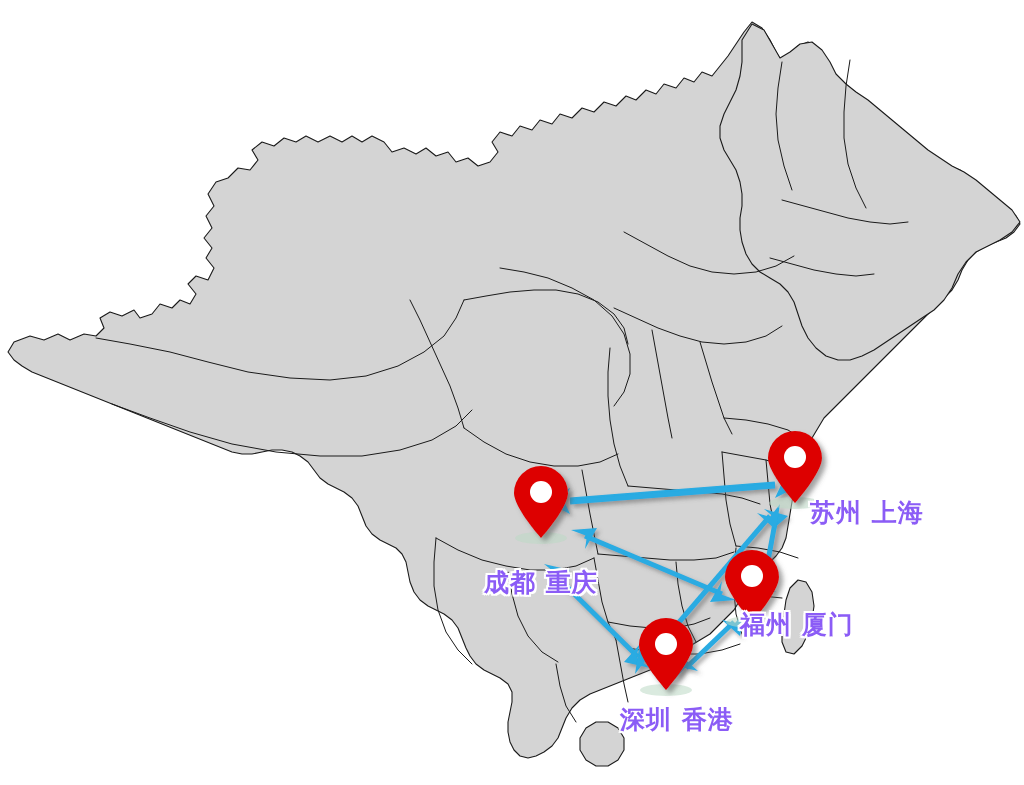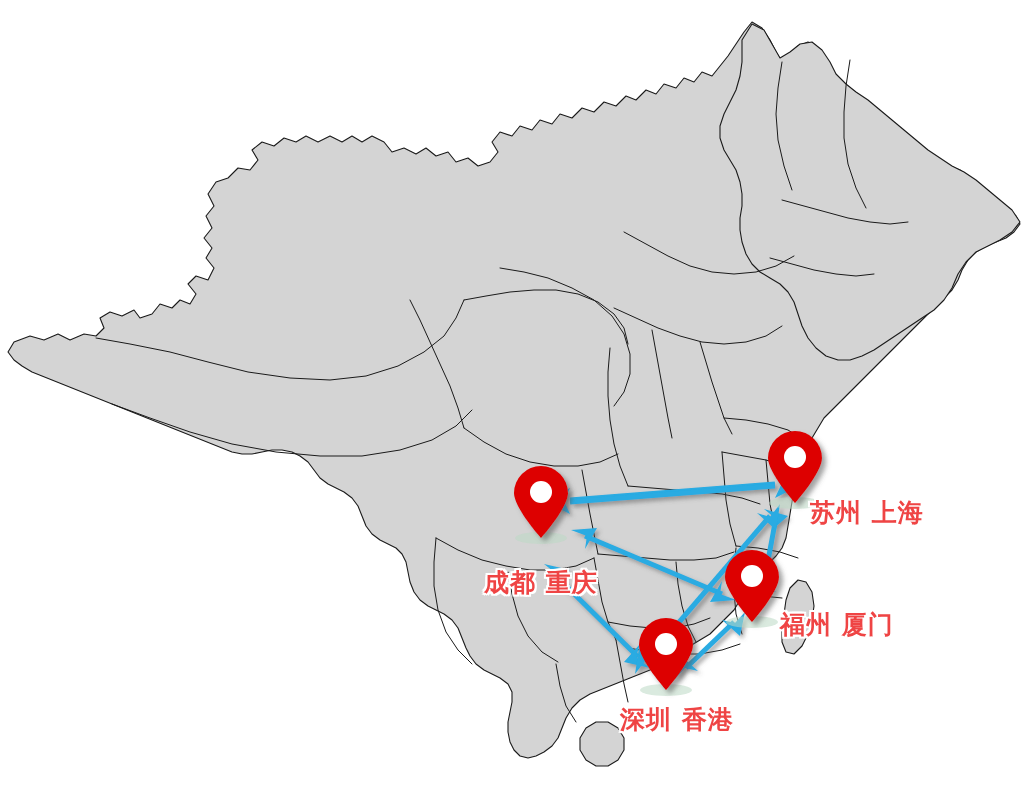--- a/index.html
+++ b/index.html
@@ -48,21 +48,21 @@
     stroke: #29abe2;
     stroke-width: 5;
     fill: none;
     stroke-linecap: butt;
   }
   .route-head {
     fill: #29abe2;
   }
   .city-label {
     position: absolute;
-    color: #ef4444;
+    color: #8b5cf6;
     font-family: "DejaVu Sans", "Liberation Sans", sans-serif;
     font-weight: bold;
     font-size: 25px;
     letter-spacing: 1px;
     white-space: nowrap;
     line-height: 1;
     text-shadow:
       -2px -2px 0 #ffffff,  2px -2px 0 #ffffff,
       -2px  2px 0 #ffffff,  2px  2px 0 #ffffff,
       -2px  0   0 #ffffff,  2px  0   0 #ffffff,
@@ -295,17 +295,17 @@
           <circle cx="666" cy="644" r="11" fill="#ffffff"></circle>
         </g>
       </g>
     </g>
   </svg>
 
   <div class="city-label" style="left:484px; top:570px;">成都 重庆</div>
 
   <div class="city-label" style="left:810px; top:500px;">苏州 上海</div>
 
-  <div class="city-label" style="left:780px; top:612px;">福州 厦门</div>
+  <div class="city-label" style="left:740px; top:612px;">福州 厦门</div>
 
   <div class="city-label" style="left:620px; top:707px;">深圳 香港</div>
 
 </div>
 
 </body></html>

